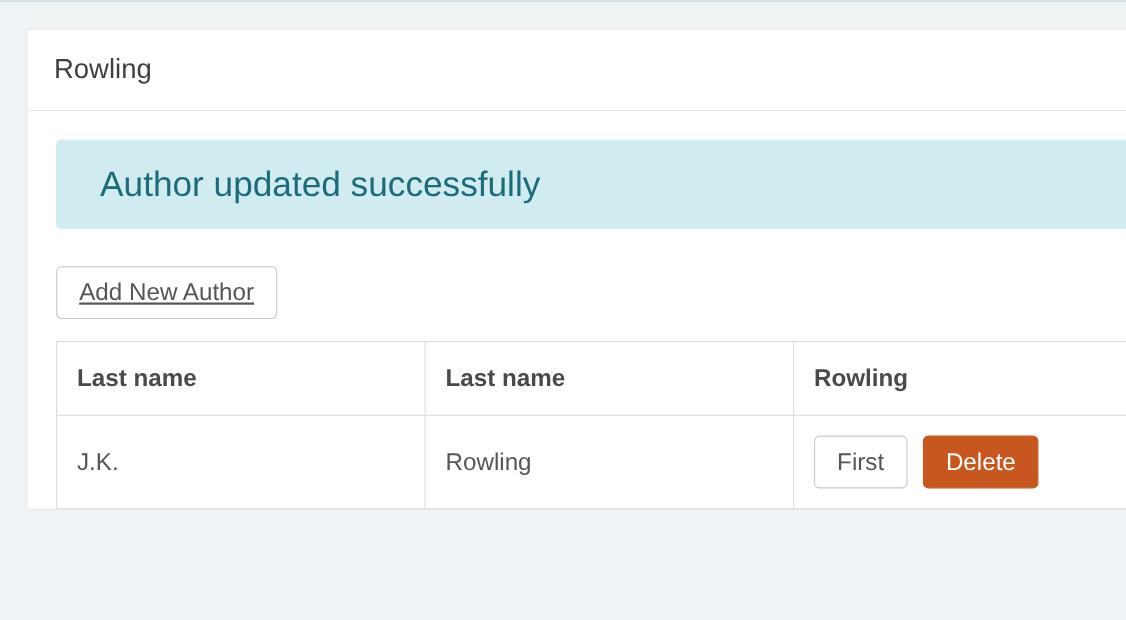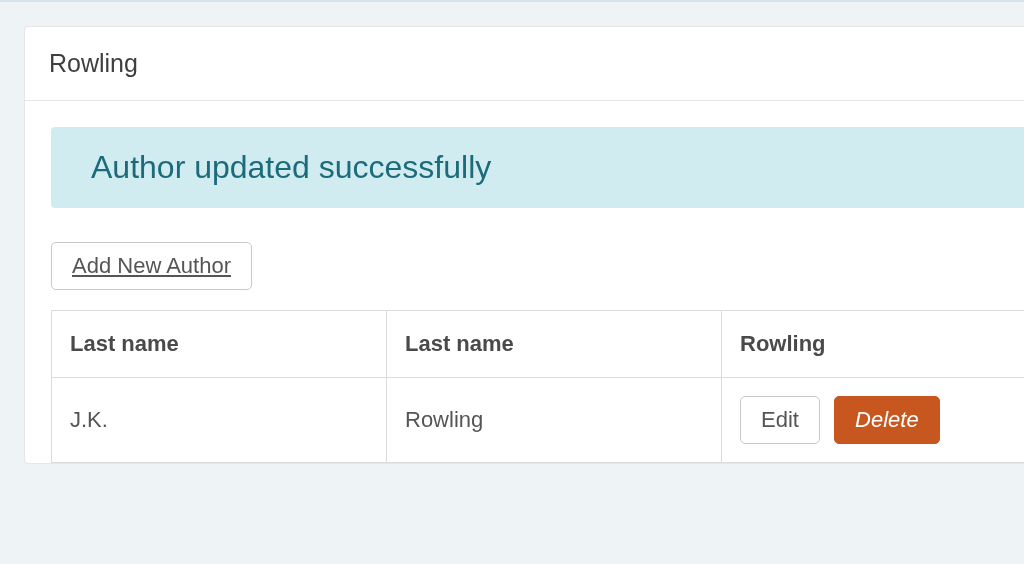--- a/index.html
+++ b/index.html
@@ -88,21 +88,20 @@
     }
     td {
       padding: 18px 18px;
       font-weight: 400;
     }
     col.col-first { width: 335px; }
     col.col-last { width: 335px; }
     col.col-actions { width: auto; }
     td.actions-cell .btn + .btn {
       margin-left: 8px;
-      font-style: italic;
     }
     table, tr th:last-child, tr td:last-child {
       border-right: none;
     }
   </style>
 </head>
 <body>
 
 <div class="page-wrap">
   <div class="panel">
@@ -126,21 +125,21 @@
             <th>Last name</th>
             <th>Last name</th>
             <th>Rowling</th>
           </tr>
         </thead>
         <tbody>
           <tr>
             <td>J.K.</td>
             <td>Rowling</td>
             <td class="actions-cell">
-              <button class="btn btn-outline">Edit</button>
+              <button class="btn btn-outline">First</button>
               <button class="btn btn-danger">Delete</button>
             </td>
           </tr>
         </tbody>
       </table>
 
     </div>
   </div>
 </div>
 

